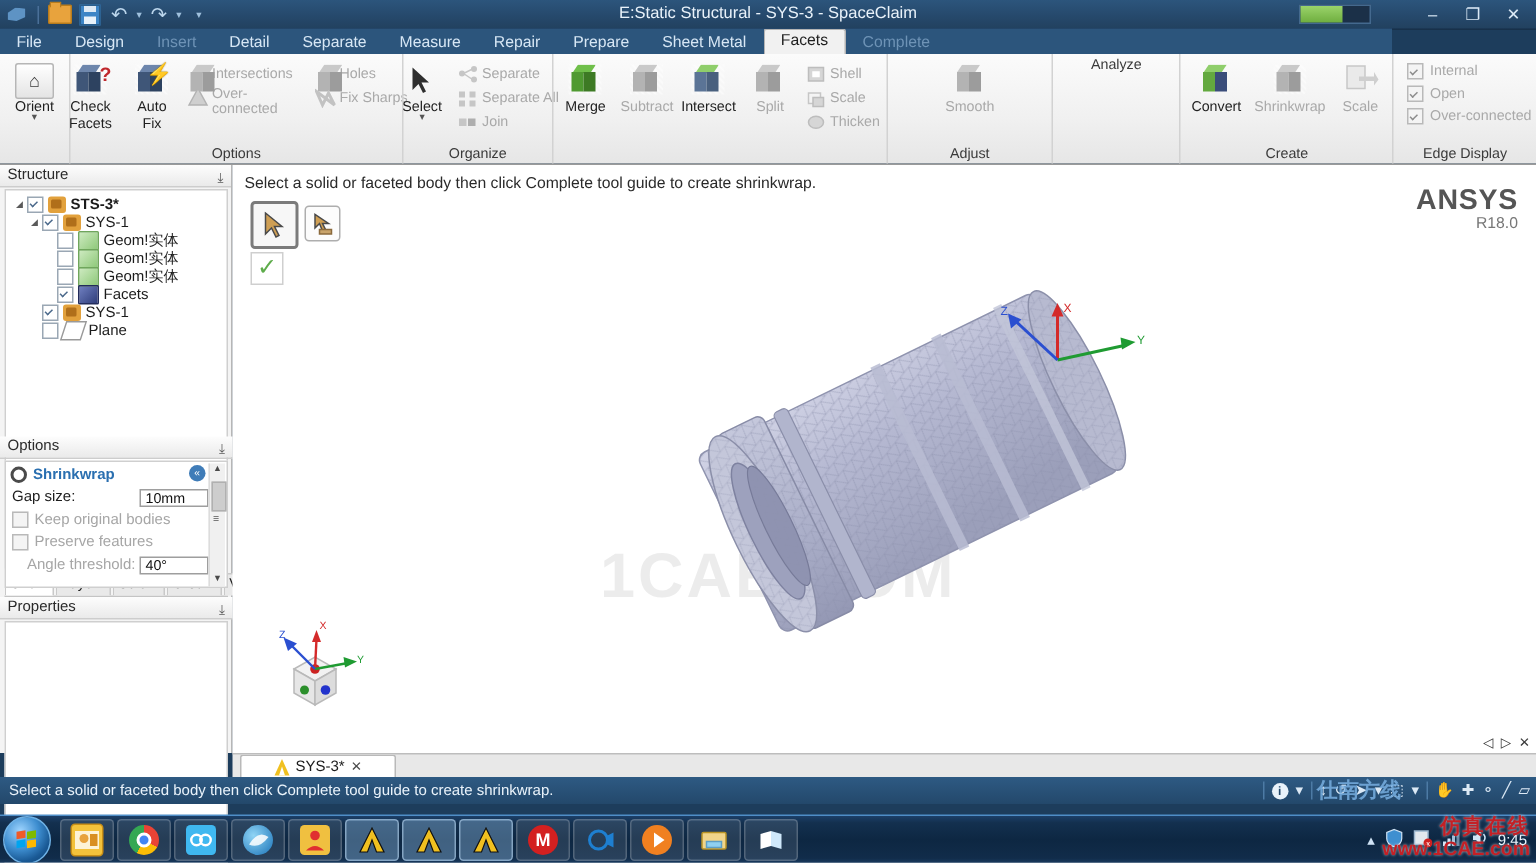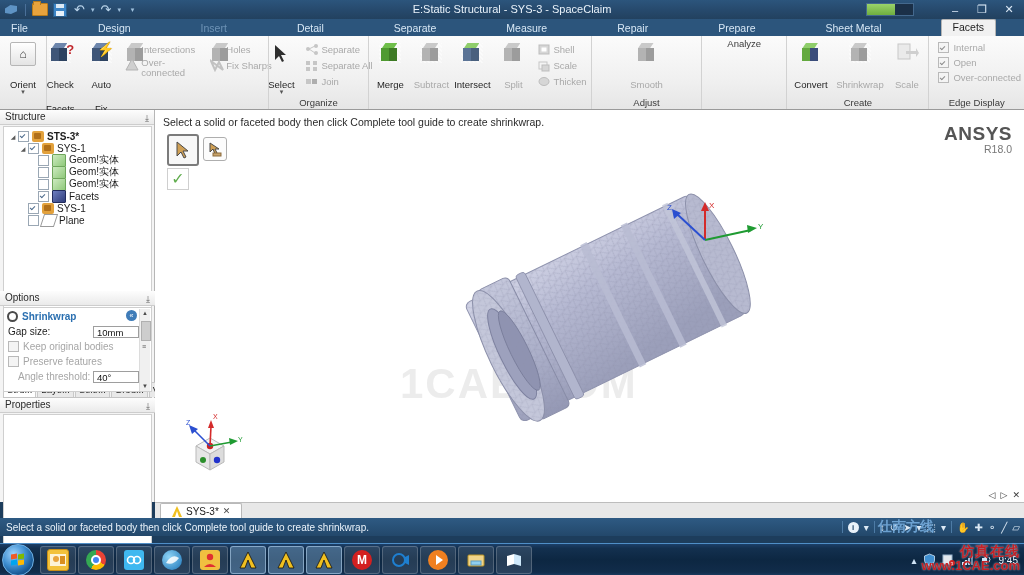--- a/index.html
+++ b/index.html
@@ -32,23 +32,23 @@
   #title-text{
     position:absolute;left:0;top:0;width:1024px;height:19px;line-height:19px;
     text-align:center;color:#e9f2fa;font-size:11px;pointer-events:none;
   }
   #winctl{position:absolute;right:2px;top:0;height:19px;display:flex;align-items:center;gap:1px;}
   .wbtn{width:26px;height:17px;display:flex;align-items:center;justify-content:center;color:#dbe9f6;font-size:11px;}
   #licbar{position:absolute;right:110px;top:3px;width:46px;height:11px;background:#1b3048;border:1px solid #44698e;}
   #licbar div{height:100%;width:60%;background:linear-gradient(to bottom,#9ad36a,#6fae3f);}
   
   #tabbar{
-    position:absolute;left:0;top:19px;width:1024px;height:17px;
+    position:absolute;left:0;top:19px;width:928px;height:17px;
     background:#2c557c;border-bottom:1px solid #1a3650;
-    display:flex;align-items:flex-end;gap:48px;
+    display:flex;align-items:flex-end;
   }
   .tab{
     height:16px;line-height:16px;padding:0 11px;color:#d7e7f5;font-size:10.5px;
     white-space:nowrap;
   }
   .tab.dim{color:#6e93b6;}
   .tab.active{
     background:#f1f1f1;color:#1e1e1e;border:1px solid #b4b4b4;border-bottom:none;
     border-radius:2px 2px 0 0;height:16px;line-height:15px;
   }
@@ -66,21 +66,21 @@
   .rgroup + .rgroup{border-left:1px solid #d2d2d2;}
   .rgroup-body{display:flex;align-items:flex-start;gap:1px;flex:1;padding-top:2px;}
   .rgroup-title{
     font-size:9.5px;color:#3a3a3a;text-align:center;height:12px;line-height:12px;
     width:100%;
   }
   .bigbtn{
     display:flex;flex-direction:column;align-items:center;justify-content:flex-start;
     width:40px;padding-top:2px;
   }
-  .bigbtn .lbl{font-size:9.5px;line-height:10px;text-align:left;color:#1f1f1f;margin-top:14px;}
+  .bigbtn .lbl{font-size:9.5px;line-height:10px;text-align:left;color:#1f1f1f;margin-top:1px;}
   .bigbtn.dim .lbl{color:#a9a9a9;}
   .ic{width:26px;height:24px;position:relative;}
   .smallcol{display:flex;flex-direction:column;gap:1px;padding-top:2px;}
   .smallbtn{display:flex;align-items:center;gap:2px;height:15px;padding:0 3px;}
   .smallbtn .lbl{font-size:9.5px;color:#1f1f1f;white-space:nowrap;}
   .smallbtn.dim .lbl{color:#a9a9a9;}
   .ic-s{width:14px;height:13px;position:relative;flex:none;}
   
   .cube{width:22px;height:20px;position:relative;}
   .cube .top{position:absolute;left:2px;top:0;width:16px;height:6px;background:#c9c9c9;
@@ -203,21 +203,21 @@
   
   #vp-navctl{position:absolute;right:4px;bottom:2px;display:flex;gap:5px;align-items:center;
     font-size:9px;color:#3a3a3a;}
   
   #doctabs{
     position:absolute;left:155px;top:502px;width:869px;height:16px;
     background:#e8e8e8;border-top:1px solid #bdbdbd;display:flex;align-items:flex-end;
   }
   .doctab{
     height:15px;line-height:15px;background:#ffffff;border:1px solid #b9b9b9;border-bottom:none;
-    border-radius:2px 2px 0 0;padding:0 11px;display:flex;align-items:center;gap:4px;
+    border-radius:2px 2px 0 0;padding:0 22px;display:flex;align-items:center;gap:4px;
     font-size:10px;color:#1b1b1b;margin-left:5px;
   }
   .ansys-a{
     width:10px;height:11px;position:relative;flex:none;
   }
   .ansys-a:before{content:"";position:absolute;left:0;bottom:0;width:0;height:0;
     border-left:5px solid transparent;border-right:5px solid transparent;border-bottom:11px solid #f0c020;}
   .ansys-a:after{content:"";position:absolute;left:3px;bottom:0;width:0;height:0;
     border-left:2px solid transparent;border-right:2px solid transparent;border-bottom:6px solid #ffffff;}
   .doctab .x{font-size:9px;color:#4a4a4a;}

